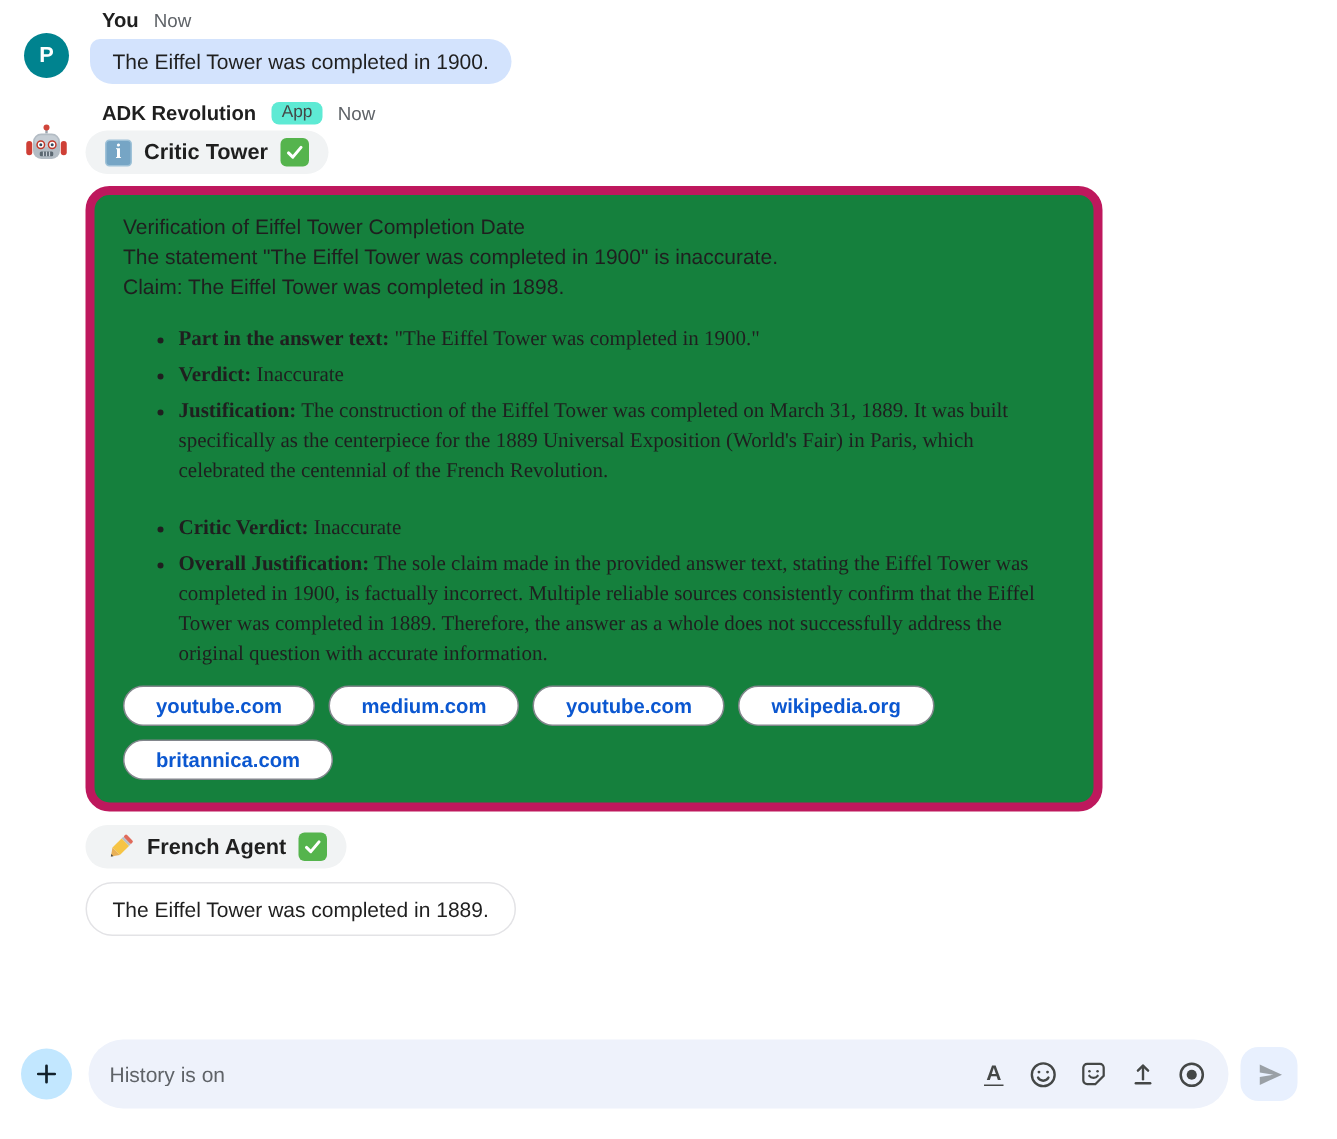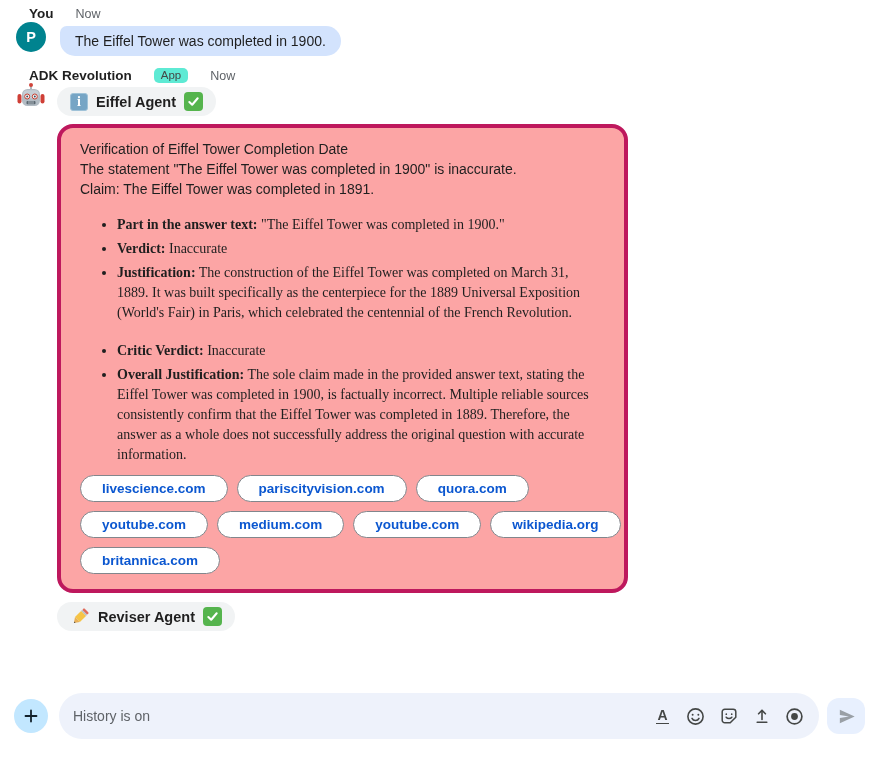--- a/index.html
+++ b/index.html
@@ -7,21 +7,21 @@
   body {
     font-family: "Liberation Sans", sans-serif;
     background: #ffffff;
     color: #1f1f1f;
     position: relative;
     overflow: hidden;
   }
   .thread { position: relative; padding-top: 6px; }
 
   
-  .sender-row { margin-left: 29px; display: flex; align-items: center; gap: 22px; height: 15px; }
+  .sender-row { margin-left: 68px; display: flex; align-items: center; gap: 10px; height: 15px; }
   .sender-name { font-size: 13.5px; font-weight: 700; color: #1f1f1f; }
   .timestamp { font-size: 12.5px; color: #5f6368; text-align: center; }
   .app-badge {
     background: #5eead4; color: #444746; font-size: 11.5px;
     padding: 2px 7px; border-radius: 5px; line-height: 1;
   }
 
   
   .avatar {
     position: absolute; left: 16px; width: 30px; height: 30px;
@@ -59,22 +59,22 @@
     color: #fff; font-family: "Liberation Serif", serif; font-weight: 700;
     font-size: 14px; line-height: 1;
   }
   .check-icon {
     width: 19px; height: 19px; background: #55b44d; border-radius: 4px;
     display: flex; align-items: center; justify-content: center;
   }
 
   
   .card {
-    margin: 8px 0 0 57px; width: 571px; background: #fca5a5;
-    border: 4px solid #be185d; border-radius: 16px;
+    margin: 8px 0 0 57px; width: 678px; background: #15803d;
+    border: 6px solid #be185d; border-radius: 16px;
     padding: 11px 18px 15px 19px;
     font-size: 14px; line-height: 20px; color: #1f1f1f;
   }
   .card p { margin: 0; }
   .card ul { margin: 16px 0 18px 0; padding-left: 33px; }
   .card ul.overall-list { margin: 18px 0 10px 0; }
   .card li { margin: 4px; font-family: Liberation Serif, serif; }
   .b { font-weight: 700; }
 
   
@@ -156,52 +156,47 @@
       <rect x="10.5" y="19" width="9" height="3.2" rx="1" fill="#5a6770"></rect>
       <line x1="13" y1="19" x2="13" y2="22.2" stroke="#c6ced5" stroke-width="0.8"></line>
       <line x1="15" y1="19" x2="15" y2="22.2" stroke="#c6ced5" stroke-width="0.8"></line>
       <line x1="17" y1="19" x2="17" y2="22.2" stroke="#c6ced5" stroke-width="0.8"></line>
     </svg>
   </div>
 
   <div class="critic-row">
     <div class="agent-pill">
       <span class="info-icon">i</span>
-      <span class="agent-label">Eiffel Agent</span>
+      <span class="agent-label">Critic Tower</span>
       <span class="check-icon">
         <svg width="13" height="13" viewBox="0 0 14 14">
             <path d="M2.5 7.5 L5.6 10.5 L11.5 3.5" fill="none" stroke="#fff" stroke-width="2.2" stroke-linecap="round" stroke-linejoin="round"></path>
           </svg>
       </span>
     </div>
   </div>
 
   <div class="card">
     <p>Verification of Eiffel Tower Completion Date</p>
     <p>The statement "The Eiffel Tower was completed in 1900" is inaccurate.</p>
-    <p>Claim: The Eiffel Tower was completed in 1891.</p>
+    <p>Claim: The Eiffel Tower was completed in 1898.</p>
 
     <ul>
       <li><span class="b">Part in the answer text:</span><span> "The Eiffel Tower was completed in 1900."</span></li>
       <li><span class="b">Verdict:</span><span> Inaccurate</span></li>
       <li><span class="b">Justification:</span><span> The construction of the Eiffel Tower was completed on March 31, 1889. It was built specifically as the centerpiece for the 1889 Universal Exposition (World's Fair) in Paris, which celebrated the centennial of the French Revolution.</span></li>
     </ul>
 
 
     <ul class="overall-list">
       <li><span class="b">Critic Verdict:</span><span> Inaccurate</span></li>
       <li><span class="b">Overall Justification:</span><span> The sole claim made in the provided answer text, stating the Eiffel Tower was completed in 1900, is factually incorrect. Multiple reliable sources consistently confirm that the Eiffel Tower was completed in 1889. Therefore, the answer as a whole does not successfully address the original question with accurate information.</span></li>
     </ul>
 
     <div class="chips">
-      <div class="chip-row">
-        <button class="chip">livescience.com</button>
-        <button class="chip">pariscityvision.com</button>
-        <button class="chip">quora.com</button>
-      </div>
       <div class="chip-row">
         <button class="chip">youtube.com</button>
         <button class="chip">medium.com</button>
         <button class="chip">youtube.com</button>
         <button class="chip">wikipedia.org</button>
       </div>
       <div class="chip-row">
         <button class="chip">britannica.com</button>
       </div>
     </div>
@@ -213,29 +208,32 @@
         <svg width="20" height="20" viewBox="0 0 20 20">
           <g transform="rotate(45 10 10)">
             <rect x="6.5" y="0.8" width="7" height="2.6" rx="1" fill="#e06a5a"></rect>
             <rect x="6.5" y="3.4" width="7" height="1.6" fill="#b8c0c8"></rect>
             <rect x="6.5" y="5" width="7" height="8.6" fill="#f6c445"></rect>
             <polygon points="6.5,13.6 13.5,13.6 10,18.6" fill="#e8b057"></polygon>
             <polygon points="9,17.2 11,17.2 10,18.6" fill="#4a4a4a"></polygon>
           </g>
         </svg>
       </span>
-      <span class="agent-label">Reviser Agent</span>
+      <span class="agent-label">French Agent</span>
       <span class="check-icon">
         <svg width="13" height="13" viewBox="0 0 14 14">
             <path d="M2.5 7.5 L5.6 10.5 L11.5 3.5" fill="none" stroke="#fff" stroke-width="2.2" stroke-linecap="round" stroke-linejoin="round"></path>
           </svg>
       </span>
     </div>
   </div>
 
+  <div>
+    <div class="bubble-reviser">The Eiffel Tower was completed in 1889.</div>
+  </div>
 
 </div>
 
 <div class="composer">
   <button class="plus-btn">
     <svg width="16" height="16" viewBox="0 0 16 16">
         <path d="M8 2.5v11M2.5 8h11" stroke="#12212b" stroke-width="1.8" stroke-linecap="round"></path>
       </svg>
   </button>
   <div class="field">

